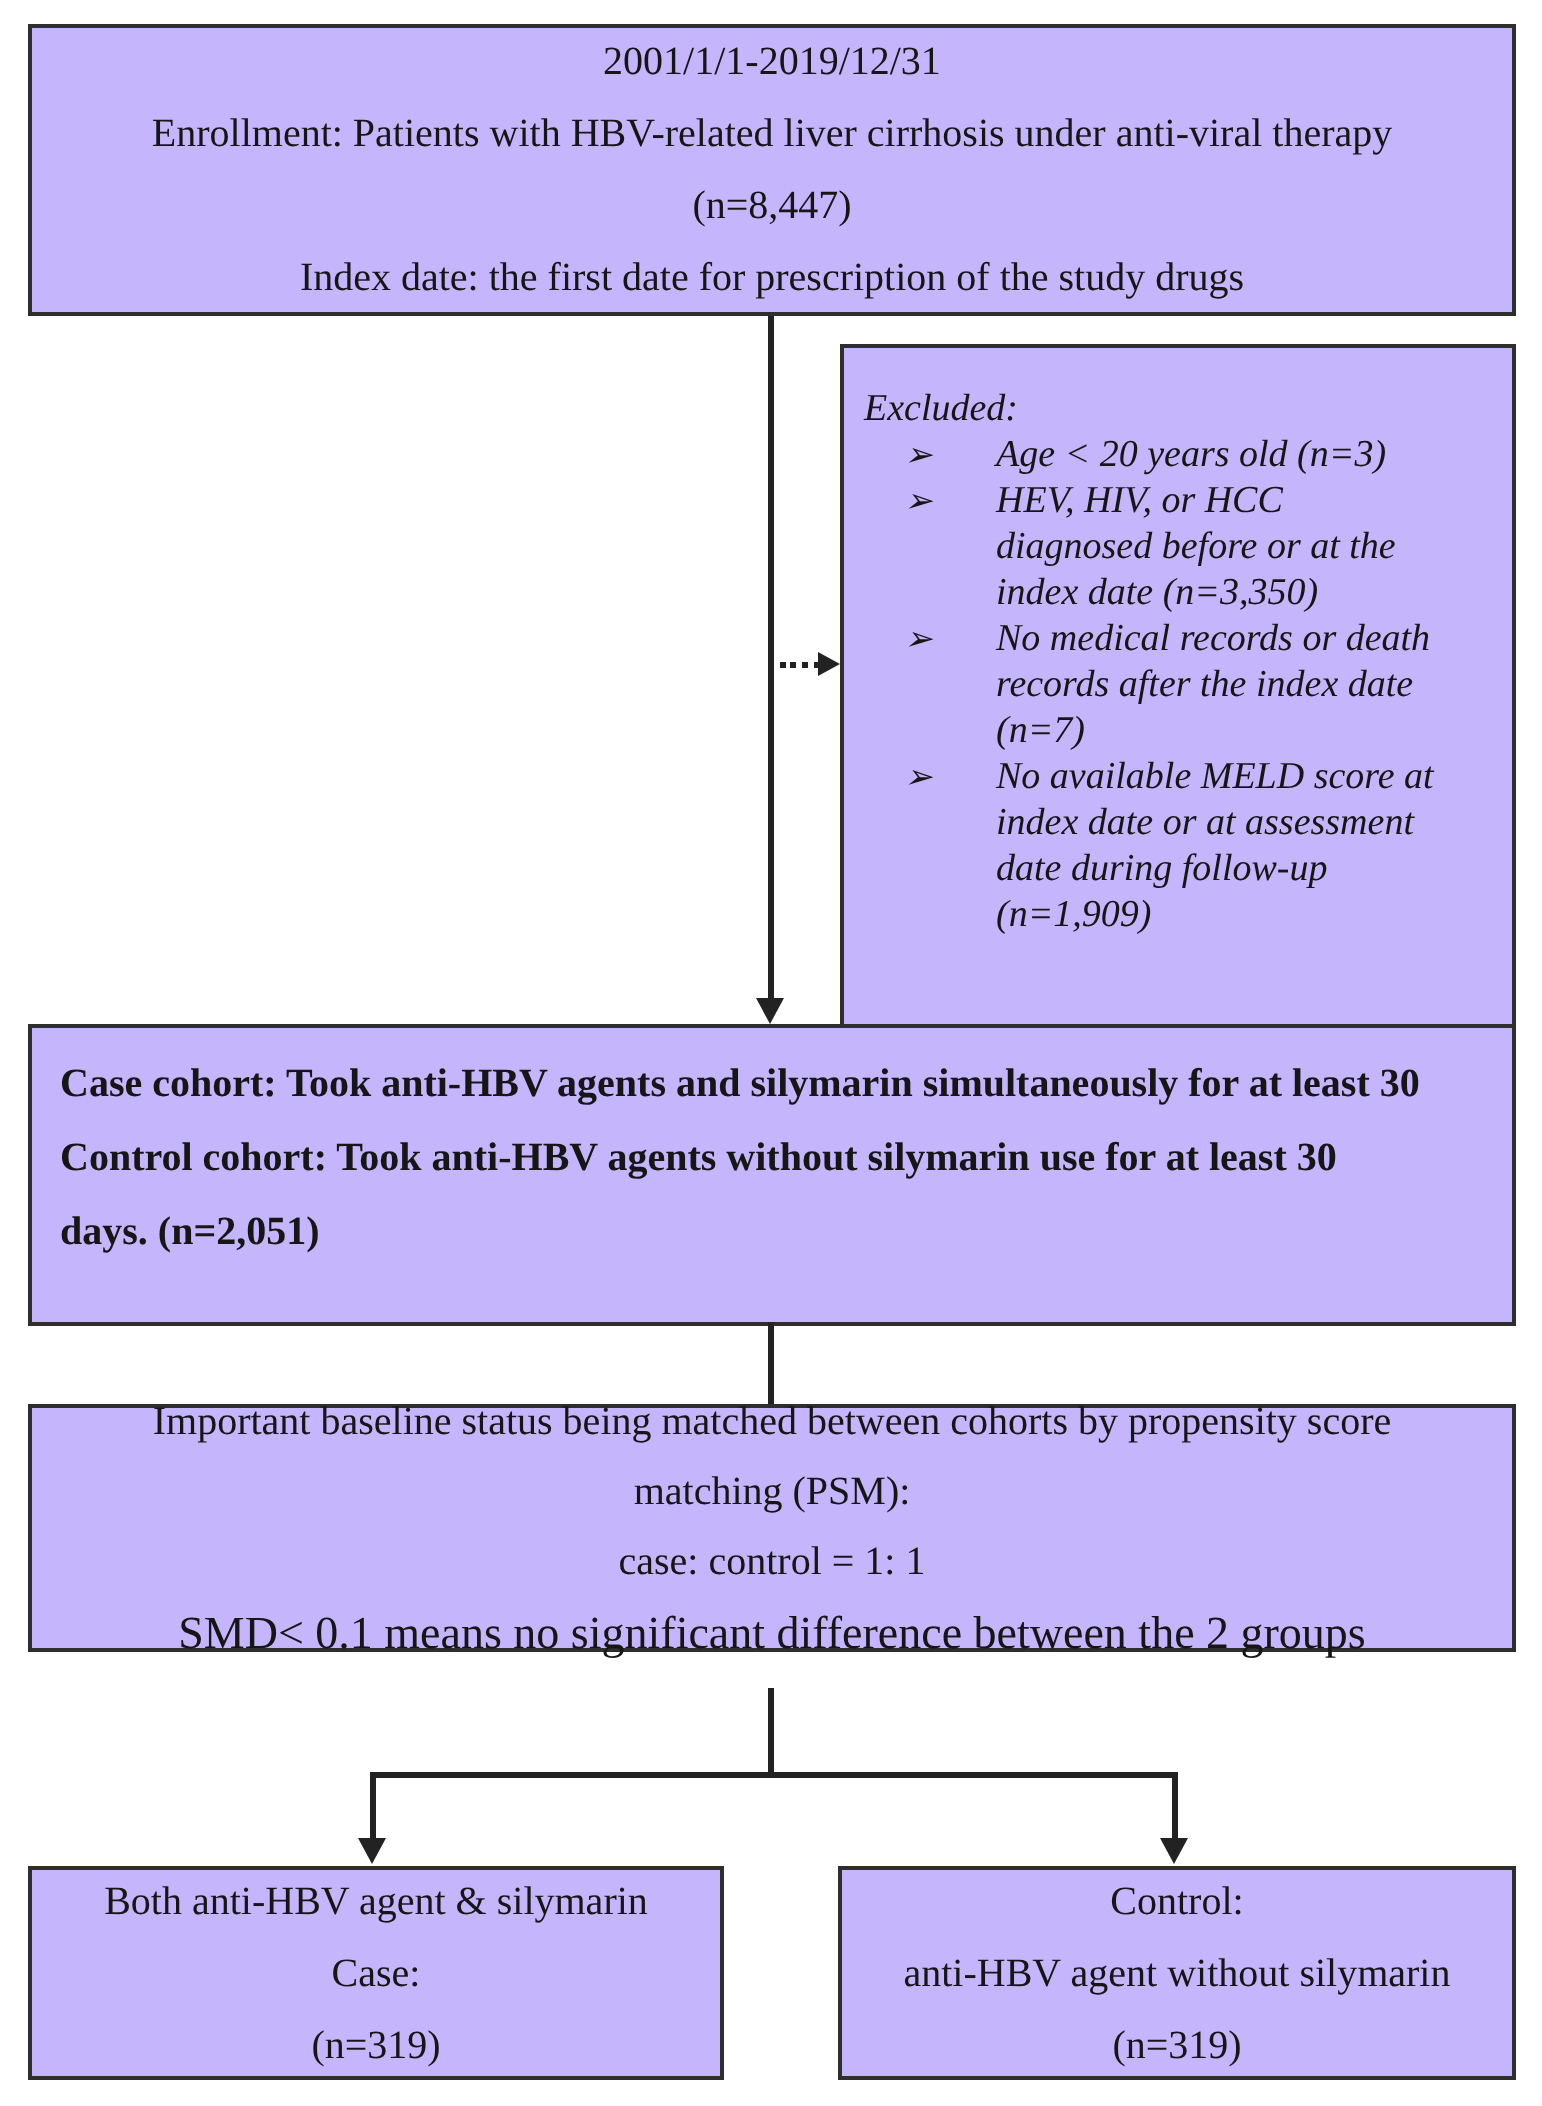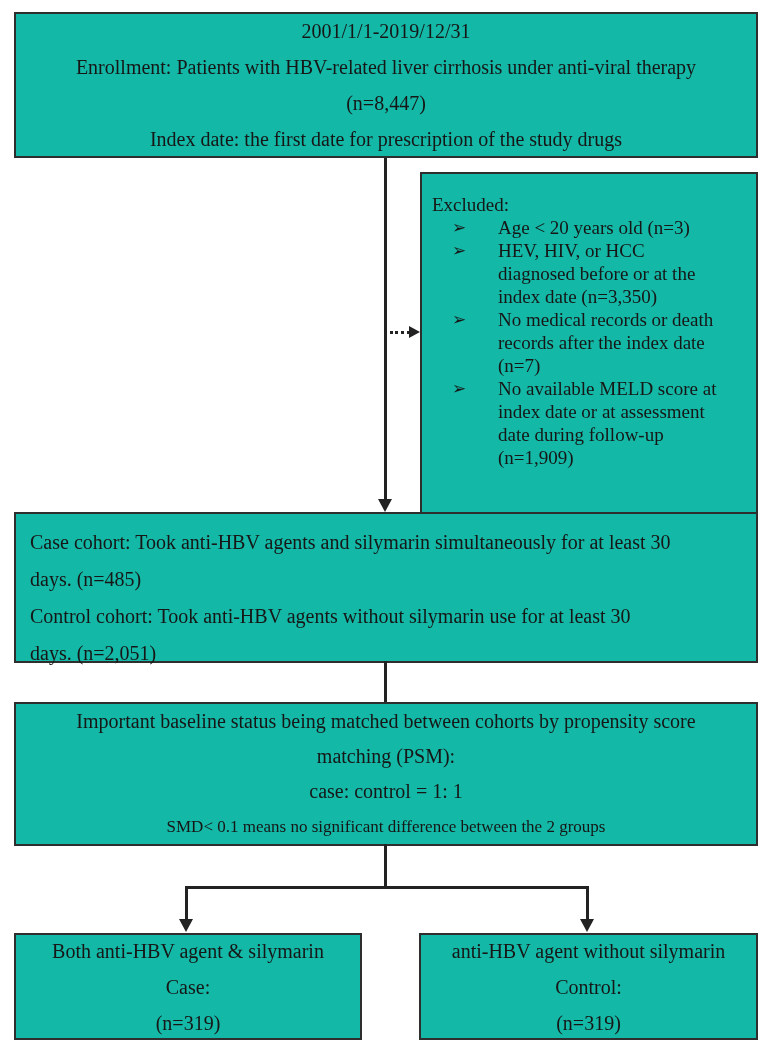--- a/index.html
+++ b/index.html
@@ -1,34 +1,34 @@
 <!DOCTYPE html>
 <html><head>
 <meta charset="utf-8">
 <style>
   html,body { margin:0; padding:0; background:#ffffff; }
   .canvas {
     position:relative; width:771px; height:1053px; background:#ffffff;
     font-family:"Liberation Serif", serif; color:#161616; overflow:hidden;
   }
   .fbox {
-    position:absolute; border:2px solid #2e2e2e; background:#14b8a6;
+    position:absolute; border:2px solid #2e2e2e; background:#c4b5fd;
     box-sizing:border-box;
   }
   .center { display:flex; flex-direction:column; justify-content:center; text-align:center; }
   .ln { white-space:nowrap; }
 
   
   #enroll-box  { left:14px;  top:12px;  width:744px; height:146px; font-size:20px; line-height:36px; }
-  #excluded-box{ left:420px; top:172px; width:338px; height:368px; font-size:19px; line-height:23px; padding:19px 4px 0 10px; }
-  #cohort-box  { left:14px;  top:512px; width:744px; height:151px; font-size:20px; line-height:37px; padding:10px 0 0 14px; text-align:left; }
-  #psm-box     { left:14px;  top:702px; width:744px; height:144px; font-size:20px; line-height:35px; }
+  #excluded-box{ left:420px; top:172px; width:338px; height:368px; font-size:19px; line-height:23px; padding:19px 4px 0 10px;font-style:italic; }
+  #cohort-box  { left:14px;  top:512px; width:744px; height:151px; font-size:20px; line-height:37px; padding:10px 0 0 14px; text-align:left;font-weight:bold; }
+  #psm-box     { left:14px;  top:702px; width:744px; height:124px; font-size:20px; line-height:35px; }
   #case-box    { left:14px;  top:933px; width:348px; height:107px; font-size:20px; line-height:36px; }
   #control-box { left:419px; top:933px; width:339px; height:107px; font-size:20px; line-height:36px; }
-  .smd-line { font-size:17px; }
+  .smd-line { font-size:23px; }
 
   
   .bullet-row { display:flex; align-items:flex-start; }
   .bullet-cell { width:66px; padding-left:20px; box-sizing:border-box; flex:none; font-size:17px; }
   .bullet-text { flex:1; }
 
   
   .vline { position:absolute; width:3px; background:#222222; }
   .hline { position:absolute; height:3px; background:#222222; }
   .arrowhead-down {
@@ -105,21 +105,20 @@
         <div class="ln">No available MELD score at</div>
         <div class="ln">index date or at assessment</div>
         <div class="ln">date during follow-up</div>
         <div class="ln">(n=1,909)</div>
       </span>
     </div>
   </div>
 
   <div class="fbox" id="cohort-box">
     <div class="ln">Case cohort: Took anti-HBV agents and silymarin simultaneously for at least 30</div>
-    <div class="ln">days. (n=485)</div>
     <div class="ln">Control cohort: Took anti-HBV agents without silymarin use for at least 30</div>
     <div class="ln">days. (n=2,051)</div>
   </div>
 
   <div class="vline" id="cohort-psm-link"></div>
 
   <div class="fbox center" id="psm-box">
     <div class="ln">Important baseline status being matched between cohorts by propensity score</div>
     <div class="ln">matching (PSM):</div>
     <div class="ln">case: control = 1: 1</div>
@@ -133,18 +132,18 @@
   <div class="vline" id="right-drop"></div>
   <div class="arrowhead-down" id="right-arrowhead"></div>
 
   <div class="fbox center" id="case-box">
     <div class="ln">Both anti-HBV agent &amp; silymarin</div>
     <div class="ln">Case:</div>
     <div class="ln">(n=319)</div>
   </div>
 
   <div class="fbox center" id="control-box">
+    <div class="ln">Control:</div>
     <div class="ln">anti-HBV agent without silymarin</div>
-    <div class="ln">Control:</div>
     <div class="ln">(n=319)</div>
   </div>
 
 </div>
 
 </body></html>

